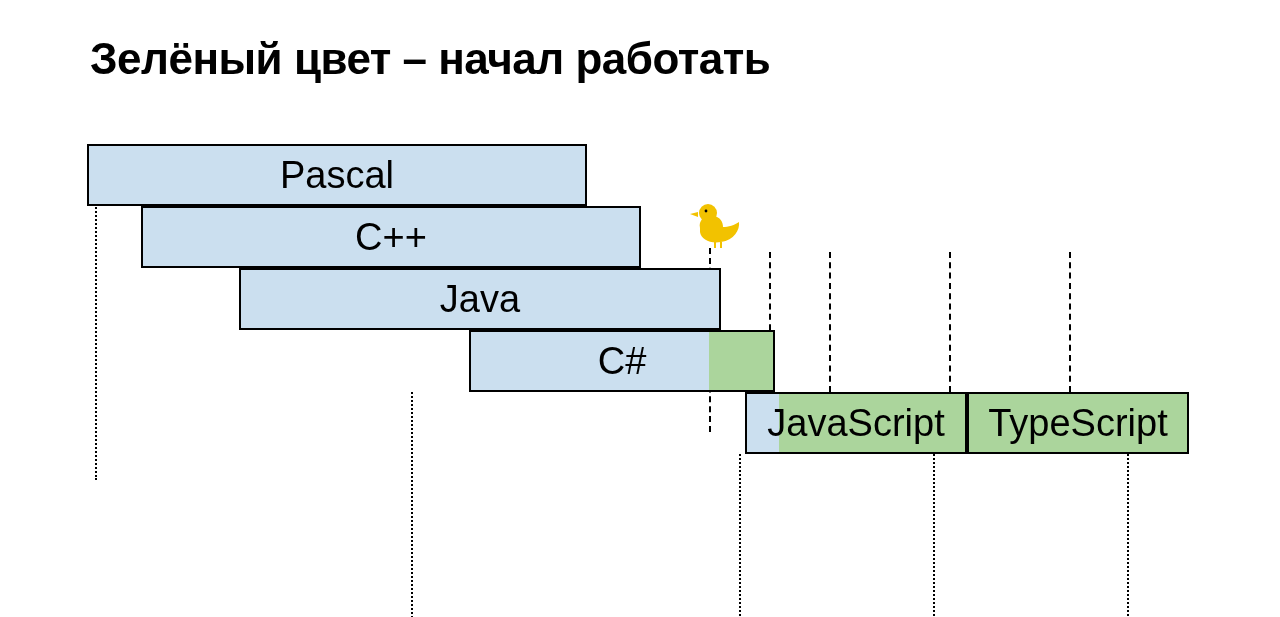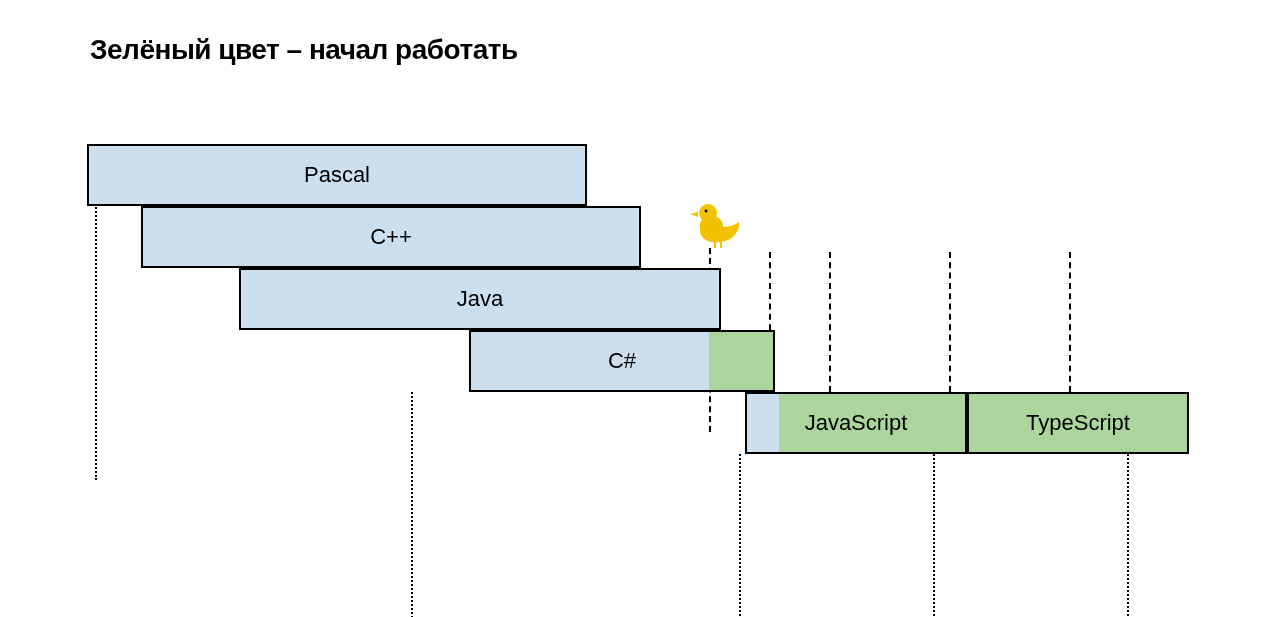--- a/index.html
+++ b/index.html
@@ -4,41 +4,41 @@
   <style>
     * { box-sizing: border-box; margin: 0; padding: 0; }
     html, body { width: 1280px; height: 617px; background: #fff; font-family: Arial, Helvetica, sans-serif; }
     .slide {
       position: relative;
       width: 1280px;
       height: 617px;
       padding: 34px 90px 0 90px;
     }
     .title {
-      font-size: 28px;
+      font-size: 44px;
       font-weight: 800;
       color: #000;
       letter-spacing: -0.5px;
     }
     .chart-area {
       position: absolute;
       left: 95px;
       top: 144px;
       width: 1095px;   
       height: 390px;
     }
     .bar {
       position: absolute;
       height: 62px;
       background: #cbdfef;
       border: 2px solid #000;
       display: flex;
       align-items: center;
       justify-content: center;
-      font-size: 22px;
+      font-size: 38px;
       color: #000;
     }
     .bar .green-seg {
       position: absolute;
       top: 0; bottom: 0;
       right: 0;
       background: #abd59c;
       border-left: 0;
     }
     .bar .lbl {

